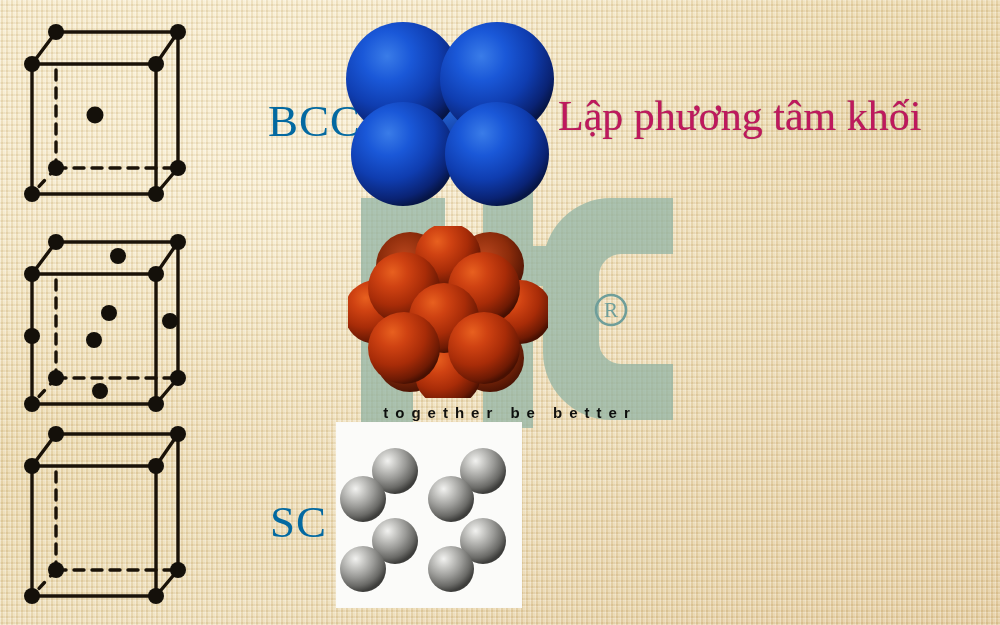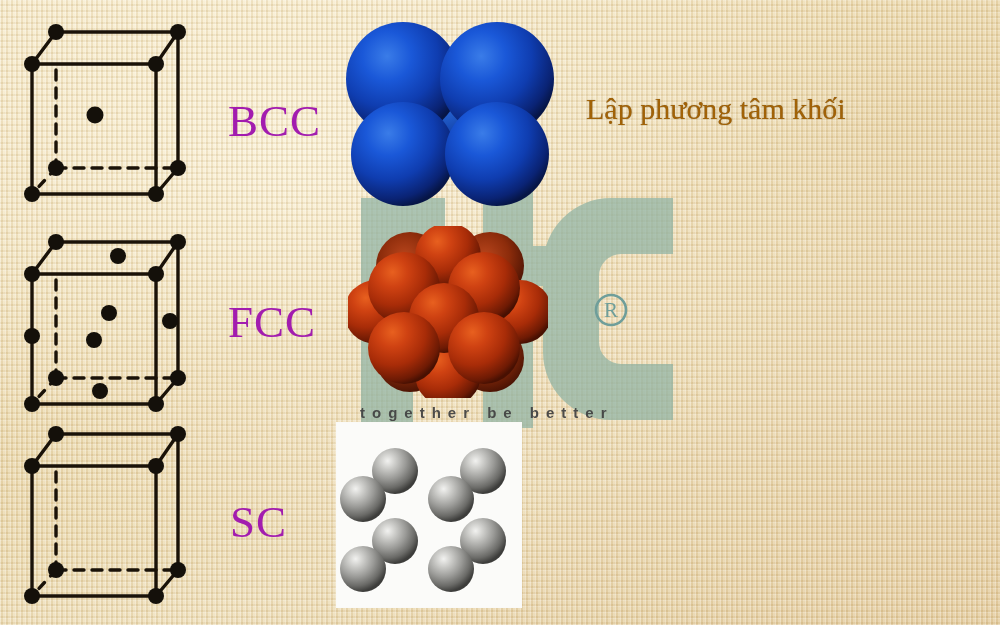--- a/index.html
+++ b/index.html
@@ -49,25 +49,26 @@
     width: 320px;
     height: 250px;
     pointer-events: none;
   }
   #watermark svg { display: block; }
   #wm-tagline {
     position: absolute;
     left: 360px;
     top: 404px;
     width: 300px;
+    text-align: center;
     font-family: "Liberation Sans", "DejaVu Sans", sans-serif;
     font-size: 15px;
     font-weight: bold;
     letter-spacing: 7px;
-    color: #404040;
+    color: #000000;
     opacity: 0.92;
     pointer-events: none;
     white-space: nowrap;
   }
   #wm-reg {
     position: absolute;
     left: 593px;
     top: 292px;
     width: 36px;
     height: 36px;
@@ -75,34 +76,34 @@
   }
 
   
   .cube-svg { position: absolute; }
 
   
   .abbr {
     position: absolute;
     font-family: "Liberation Serif", "DejaVu Serif", serif;
     font-size: 45px;
-    color: #a21caf;
+    color: #0369a1;
     letter-spacing: 1px;
     white-space: nowrap;
+    padding-left: 40px;
   }
 
   
   .vn-label {
     position: absolute;
     font-family: "Liberation Serif", "DejaVu Serif", serif;
-    font-size: 30px;
-    color: #a16207;
+    font-size: 42px;
+    color: #be185d;
     white-space: nowrap;
     text-shadow: 0 0 1px rgba(40,28,14,0.45);
-    margin-left: 28px;
   }
 
   
   .model { position: absolute; }
   #sc-white-box {
     position: absolute;
     left: 337px;
     top: 423px;
     width: 184px;
     height: 184px;
@@ -230,21 +231,20 @@
 
       <circle cx="108" cy="28" r="8"></circle>
       <circle cx="84" cy="112" r="8"></circle>
       <circle cx="99" cy="85" r="8"></circle>
       <circle cx="22" cy="108" r="8"></circle>
       <circle cx="160" cy="93" r="8"></circle>
       <circle cx="90" cy="163" r="8"></circle>
     </g>
   </svg>
 
-  <div class="abbr" style="left:228px; top:296px;">FCC</div>
 
   <svg class="model" style="left:348px; top:226px;" width="200" height="172" viewBox="0 0 200 172">
     <defs>
       <radialGradient id="redBall" cx="34%" cy="28%" r="74%">
         <stop offset="0%" stop-color="#e8601f"></stop>
         <stop offset="28%" stop-color="#cf4212"></stop>
         <stop offset="62%" stop-color="#a82c08"></stop>
         <stop offset="90%" stop-color="#6d1a04"></stop>
         <stop offset="100%" stop-color="#481002"></stop>
       </radialGradient>

